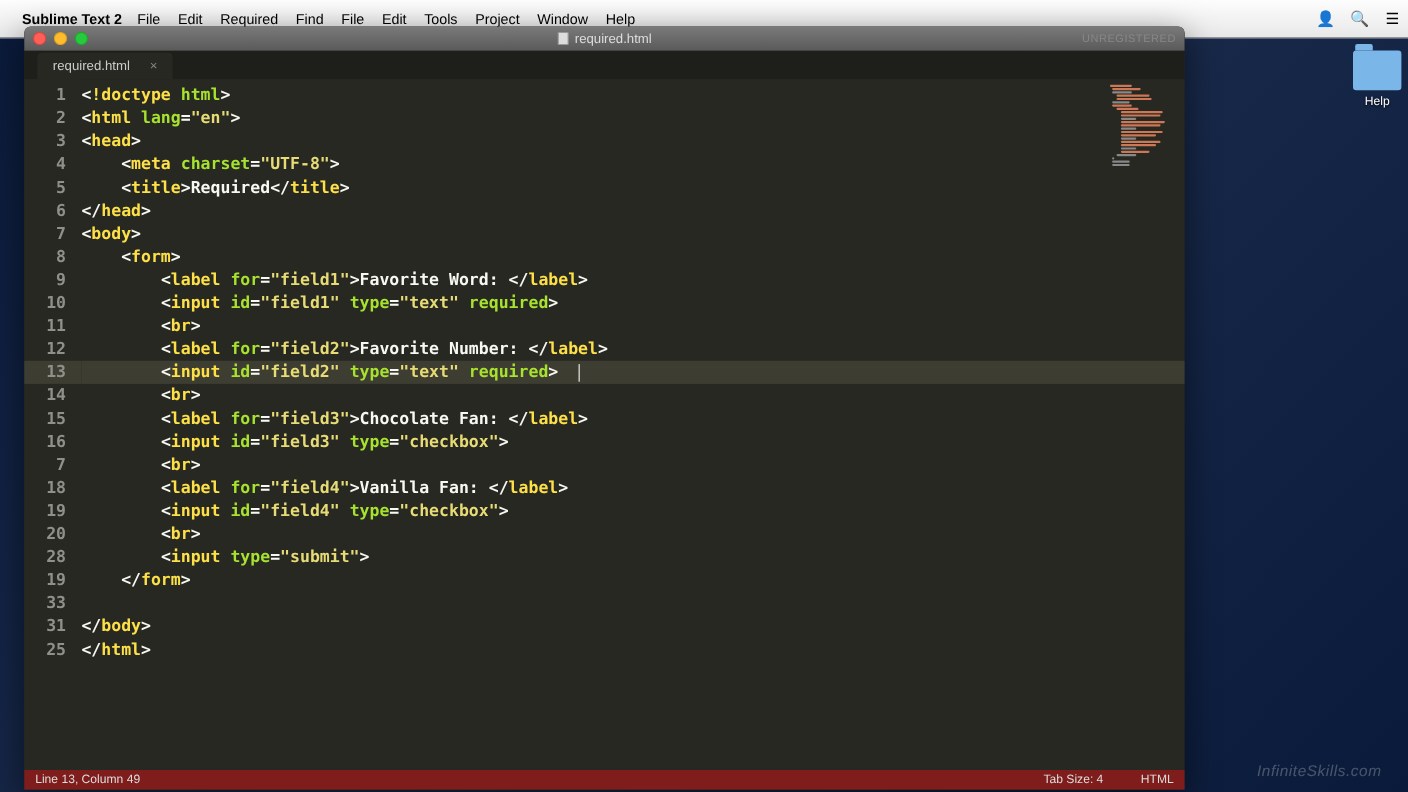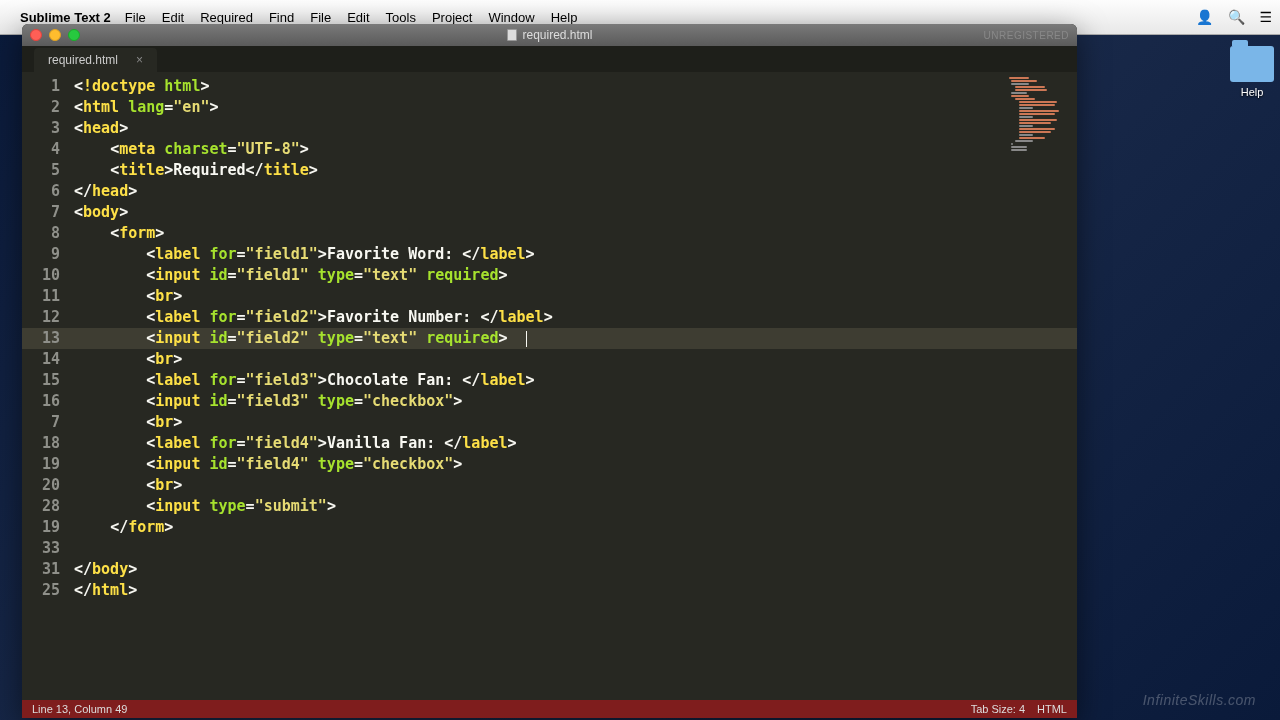--- a/index.html
+++ b/index.html
@@ -122,21 +122,21 @@
 
 .statusbar {
   height: 18px;
   background: #7f1d1d;
   color: #ddd;
   font-size: 11px;
   display: flex;
   align-items: center;
   padding: 0 10px;
 }
-.statusbar .sright { margin-left: auto; display: flex; gap: 12px; }
+.statusbar .sright { margin-left: auto; display: flex; gap: 34px; }
 
 .desktop-files {
   position: absolute;
   right: 6px; top: 46px;
   text-align: center;
   color: #fff;
   font-size: 11px;
   text-shadow: 0 1px 2px #000;
 }
 .desktop-files .folder {

